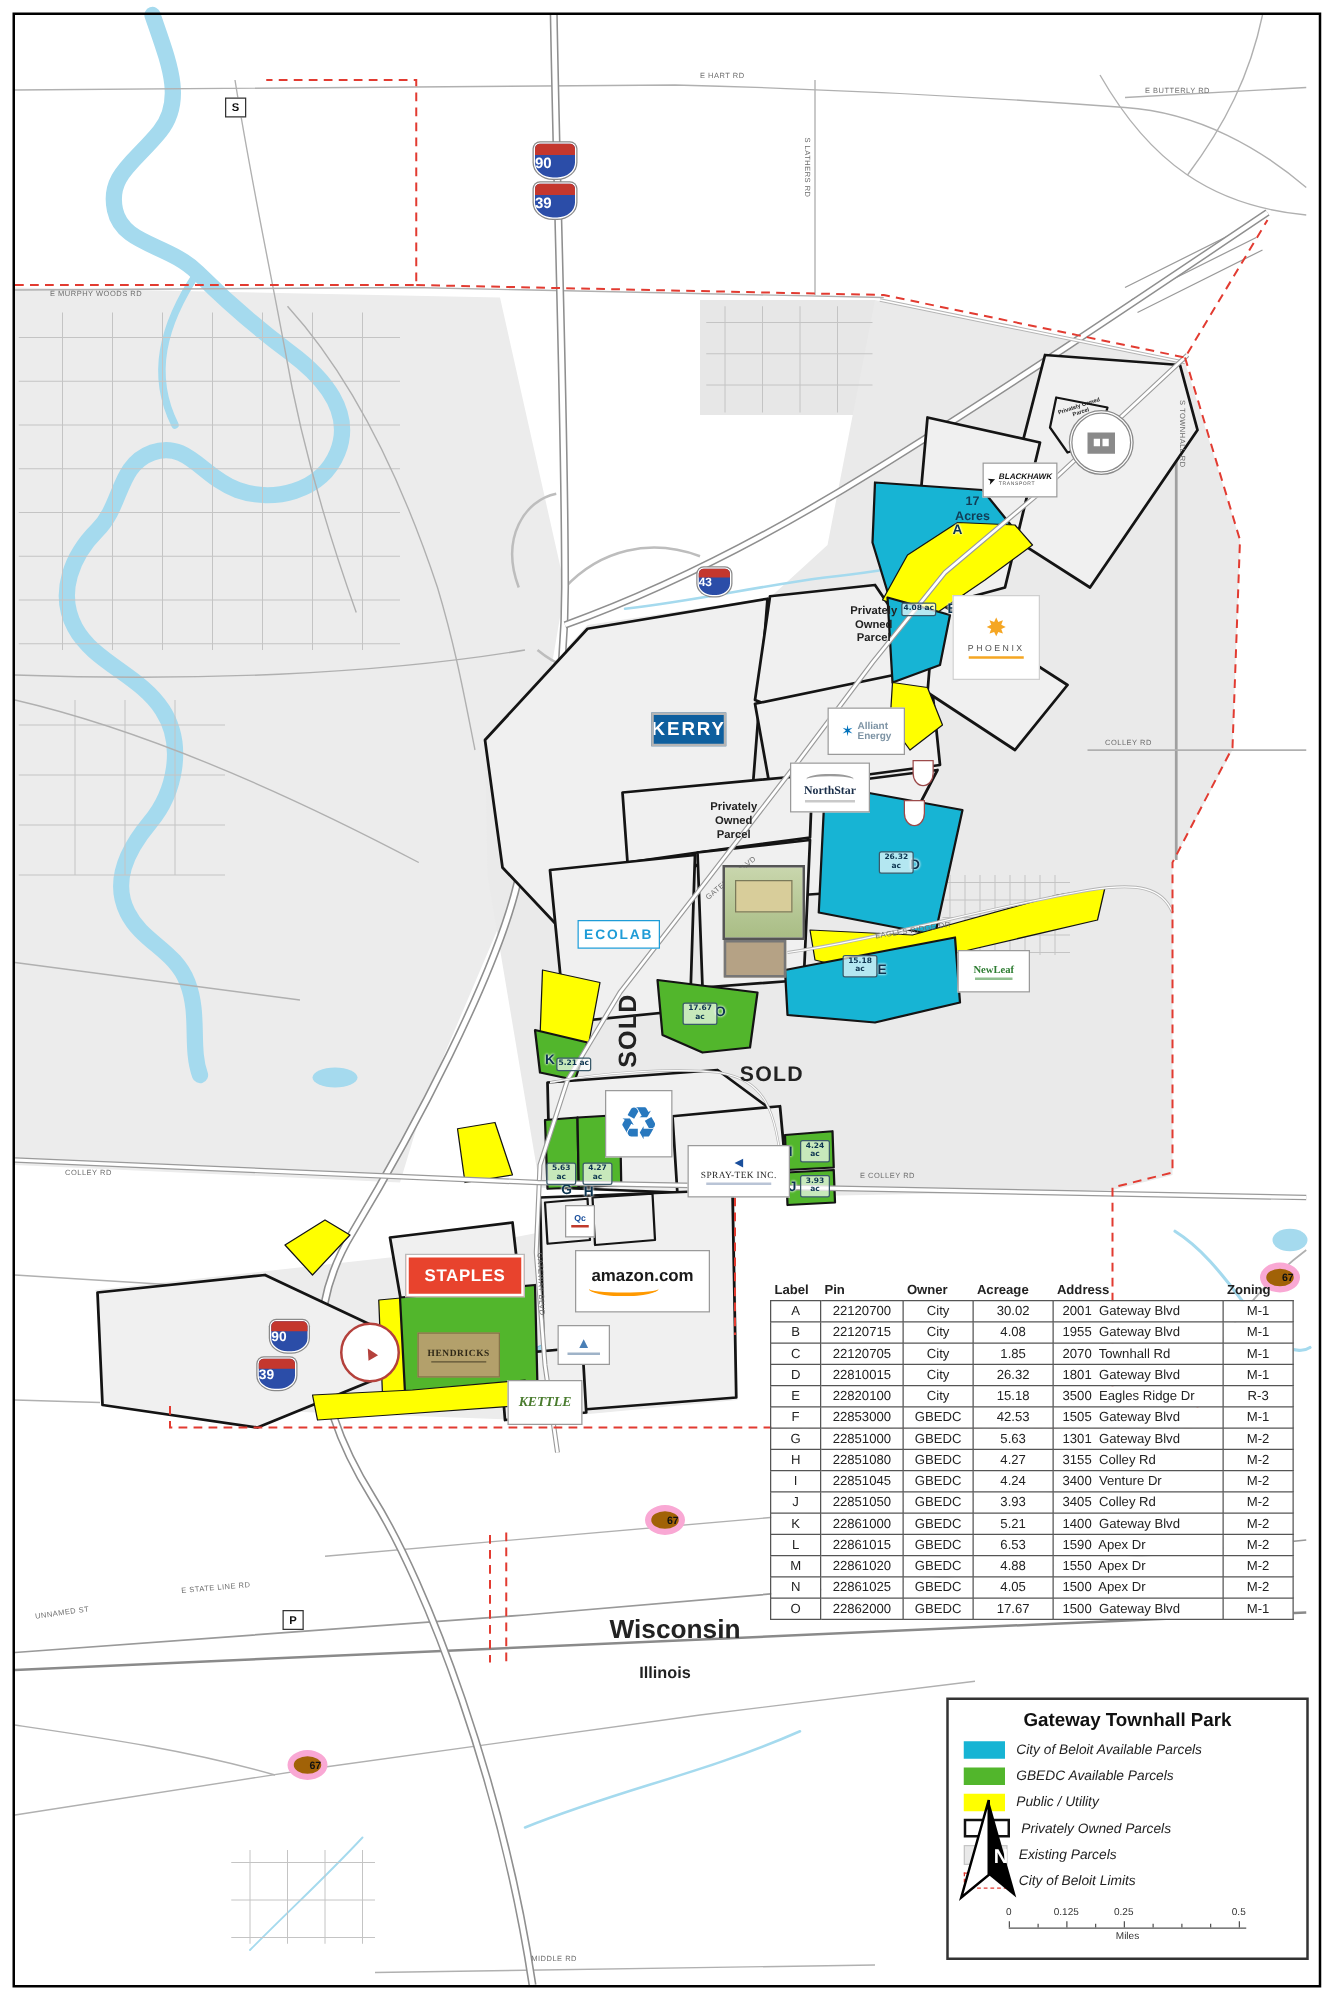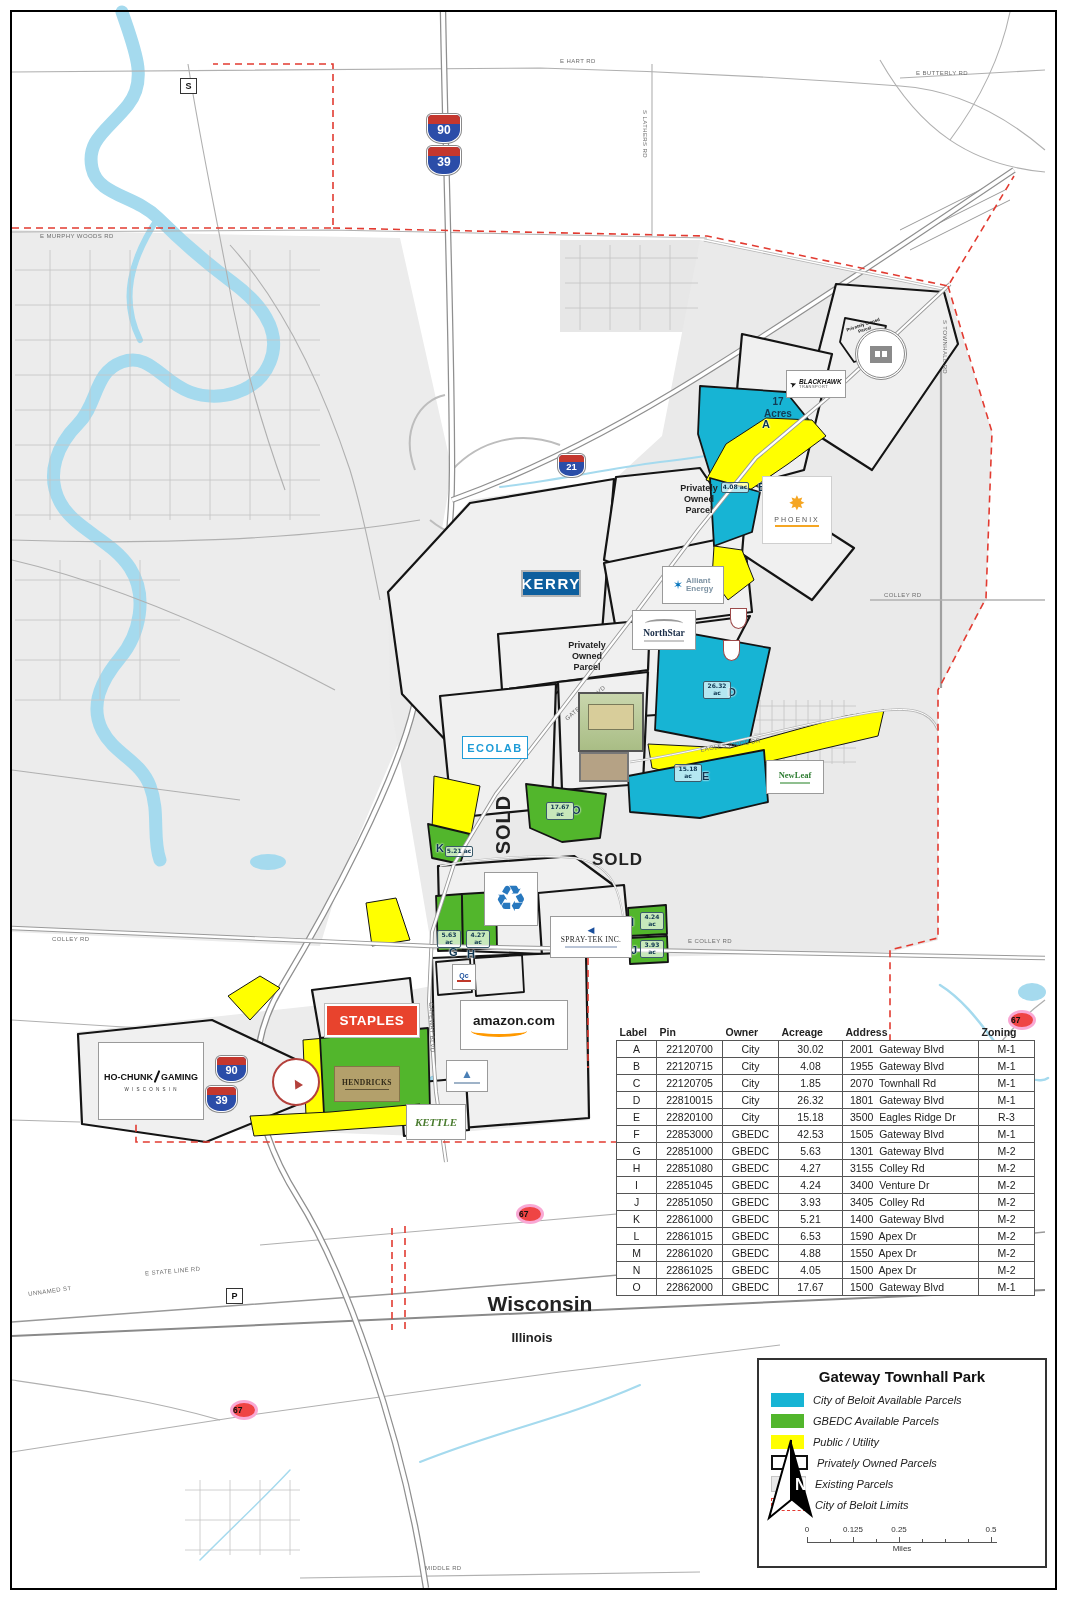--- a/index.html
+++ b/index.html
@@ -11,26 +11,26 @@
   .roadlbl{position:absolute;font-size:6px;color:#6d6d6d;letter-spacing:.4px;white-space:nowrap;z-index:12;}
   .maplbl{position:absolute;font-weight:bold;color:#222;text-align:center;z-index:13;}
   .pletter{position:absolute;font:bold 11px "Liberation Sans",sans-serif;color:#0c3450;
            text-shadow:0 0 2px #fff,0 0 2px #fff;z-index:14;}
   .chip{position:absolute;width:26px;background:rgba(255,255,255,.68);border:1px solid #3a5a6a;
         border-radius:2px;font:bold 6px/1.15 "DejaVu Sans",sans-serif;color:#0d3550;text-align:center;
         padding:1px 0;z-index:14;}
   .logo{position:absolute;background:#fff;border:1px solid #9a9a9a;display:flex;flex-direction:column;
         align-items:center;justify-content:center;z-index:15;text-align:center;overflow:hidden;}
   .ishield{position:absolute;background:#2b4da8;border-radius:5px 5px 45% 45%;border:1.5px solid #fff;
-           box-shadow:0 0 0 1px #8a8a8a;color:#fff;font-weight:bold;text-align:center;z-index:16;}
+           box-shadow:0 0 0 1px #8a8a8a;color:#fff;font-weight:bold;text-align:left;z-index:16;}
   .ishield::before{content:"";position:absolute;left:0;right:0;top:0;height:33%;background:#c4372e;
            border-radius:4px 4px 0 0;}
   .ishield span{position:relative;z-index:2;display:block;}
-  .badge67{position:absolute;width:22px;height:14px;border:3px solid #f9a8d4;border-radius:50%;background:#ef4444;
-           font:bold 8.5px/14px "Liberation Sans",sans-serif;text-align:left;color:#111;z-index:16;}
+  .badge67{position:absolute;width:22px;height:14px;border:5px solid #f9a8d4;border-radius:50%;background:#a16207;
+           font:bold 8.5px/14px "Liberation Sans",sans-serif;text-align:right;color:#111;z-index:16;}
   .badgesq{position:absolute;width:15px;height:14px;border:1px solid #333;background:#fff;
            font:bold 9px/14px "Liberation Sans",sans-serif;text-align:center;color:#111;z-index:16;}
   .photo{position:absolute;border:2px solid #555;z-index:15;}
   
   #ptable{position:absolute;left:616px;top:1024px;z-index:20;border-collapse:collapse;
           font:10.5px "Liberation Sans",sans-serif;color:#222;background:transparent;}
   #ptable th{font-weight:bold;border:none;padding:1px 3px;height:14px;text-align:left;background:transparent;}
   #ptable th.addr{text-align:left;}
   #ptable td{border:1px solid #555;background:#fff;padding:0 3px;height:16px;text-align:center;}
   #ptable td.addr{text-align:left;padding-left:7px;white-space:pre;}
@@ -236,21 +236,21 @@
 <div class="chip" style="left:640px;top:912px;width:22px">4.24 ac</div>
 <div class="chip" style="left:640px;top:940px;width:22px">3.93 ac</div>
 
 <div class="ishield" style="left:427px;top:114px;width:32px;height:27px;font-size:12px">
       <span style="padding-top:8px">90</span>
     </div>
 <div class="ishield" style="left:427px;top:146px;width:32px;height:27px;font-size:12px">
       <span style="padding-top:8px">39</span>
     </div>
 <div class="ishield" style="left:558px;top:454px;width:25px;height:21px;font-size:9.5px">
-      <span style="padding-top:6px">21</span>
+      <span style="padding-top:6px">43</span>
     </div>
 <div class="ishield" style="left:216px;top:1056px;width:29px;height:24px;font-size:11px">
       <span style="padding-top:7px">90</span>
     </div>
 <div class="ishield" style="left:206px;top:1086px;width:29px;height:24px;font-size:11px">
       <span style="padding-top:7px">39</span>
     </div>
 <div class="badgesq" style="left:180px;top:78px">S</div>
 <div class="badgesq" style="left:226px;top:1288px">P</div>
 <div class="badge67" style="left:1008px;top:1010px">67</div>
@@ -312,28 +312,20 @@
 <div class="logo" style="left:550px;top:916px;width:80px;height:40px">
   <span style="color:#1a4f9c;font-size:9px;line-height:1">◀</span>
   <span style="font:7.5px 'Liberation Serif',serif;color:#222;letter-spacing:.3px">SPRAY-TEK INC.</span>
   <span style="width:52px;height:2px;background:#b9c4d6;margin-top:2px"></span>
 </div>
 
 <div class="logo" style="left:484px;top:872px;width:52px;height:52px">
   <span style="color:#2878be;font-size:36px;line-height:1">♻</span>
 </div>
 
-<div class="logo" style="left:98px;top:1042px;width:104px;height:76px">
-  <span style="display:flex;align-items:center;gap:3px">
-    <span style="font-weight:bold;font-size:9px;color:#111">HO-CHUNK</span>
-    <span style="width:2px;height:13px;background:#111;transform:rotate(22deg);border-radius:2px"></span>
-    <span style="font-weight:bold;font-size:9px;color:#111">GAMING</span>
-  </span>
-  <span style="font-size:4.5px;color:#333;letter-spacing:1px;margin-top:4px">W I S C O N S I N</span>
-</div>
 
 <div class="logo" style="left:334px;top:1066px;width:64px;height:34px;background:#b3a06b;border:1px solid #857448">
   <span style="font:bold 7.5px 'Liberation Serif',serif;color:#2f2817;letter-spacing:.5px">HENDRICKS</span>
   <span style="width:44px;height:1.5px;background:#5d5134;margin-top:2px"></span>
 </div>
 
 <div class="logo" style="left:406px;top:1104px;width:58px;height:34px">
   <span style="font:italic bold 11px 'Liberation Serif',serif;color:#4a7c2f">KETTLE</span>
 </div>
 

